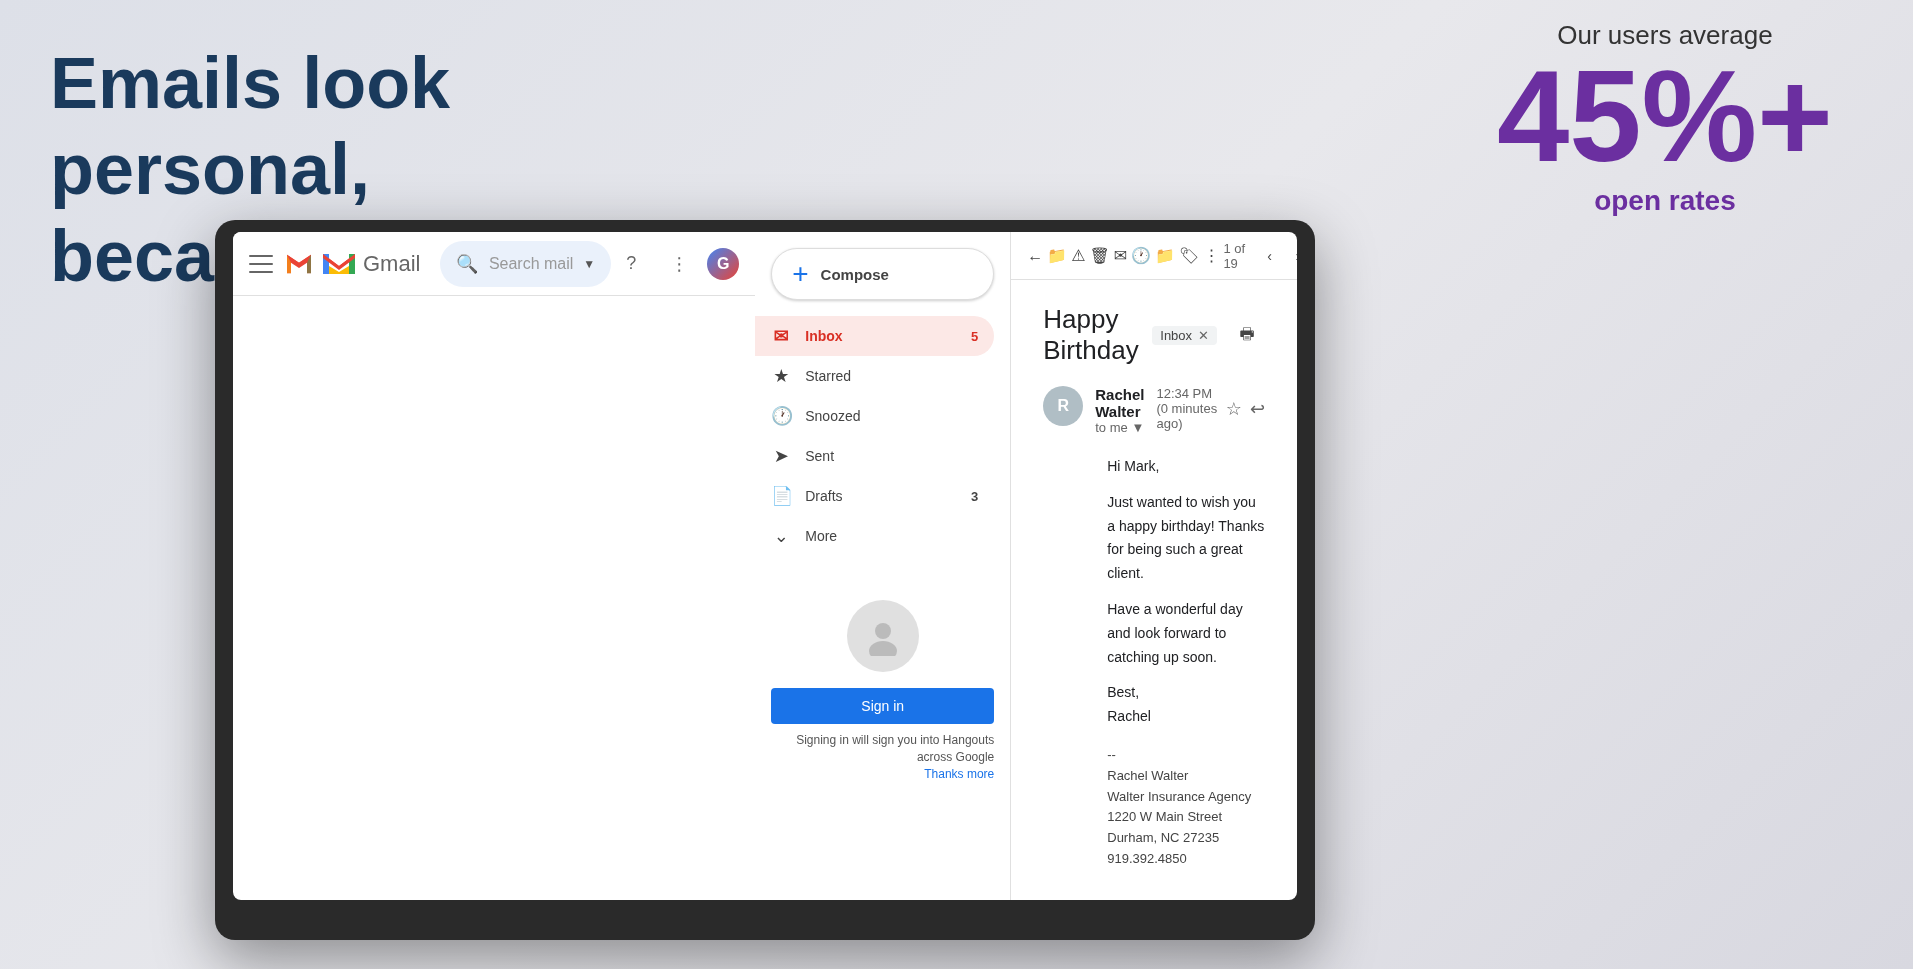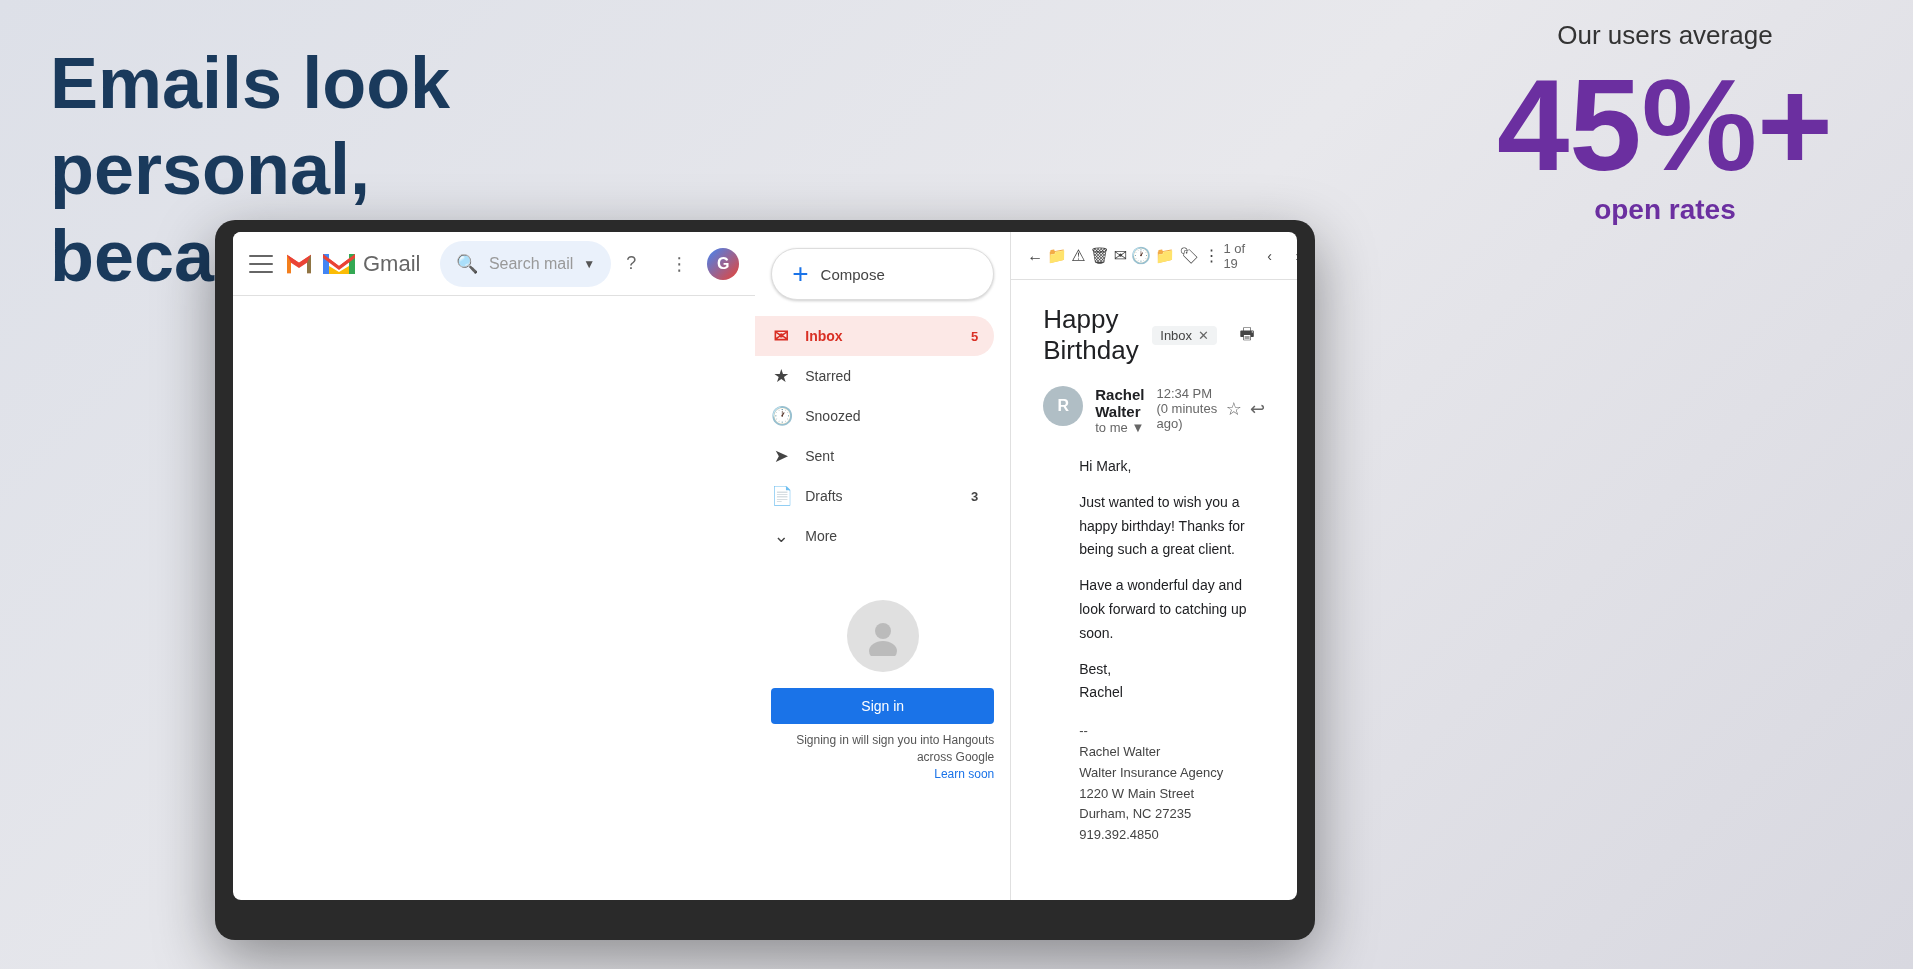--- a/index.html
+++ b/index.html
@@ -35,21 +35,21 @@
     .stats {
       position: absolute;
       top: 20px;
       right: 80px;
       text-align: center;
     }
     .stats-label-top {
       font-size: 26px;
       color: #333;
       font-weight: 400;
-      margin-bottom: 9px;
+      margin-bottom: 0;
     }
     .stats-number {
       font-size: 130px;
       font-weight: 700;
       color: #6b2fa0;
       line-height: 1;
     }
     .stats-label-bottom {
       font-size: 28px;
       color: #6b2fa0;
@@ -229,21 +229,21 @@
       box-shadow: 0 1px 3px rgba(0,0,0,0.2);
     }
     .compose-plus {
       color: #1a73e8;
       font-size: 28px;
       font-weight: 300;
     }
     .compose-label {
       font-size: 15px;
       color: #444;
-      font-weight: 400;
+      font-weight: 700;
     }
 
     .nav-item {
       display: flex;
       align-items: center;
       height: 40px;
       padding: 0 16px;
       border-radius: 0 20px 20px 0;
       cursor: pointer;
       gap: 14px;
@@ -430,21 +430,21 @@
     .star-icon, .reply-icon {
       cursor: pointer;
       color: #666;
       font-size: 18px;
     }
 
     .email-body {
       font-size: 14px;
       color: #202124;
       line-height: 1.7;
-      margin-left: 36px;
+      margin-left: 64px;
     }
     .email-body p {
       margin-bottom: 12px;
     }
     .email-signature {
       margin-top: 16px;
       color: #444;
       font-size: 13px;
       line-height: 1.6;
     }
@@ -552,21 +552,21 @@
             <div style="margin-top: 20px; padding: 16px;">
               <div class="avatar-placeholder">
                 <svg width="40" height="40" viewBox="0 0 40 40">
                   <circle cx="20" cy="15" r="8" fill="#bbb"></circle>
                   <ellipse cx="20" cy="35" rx="14" ry="10" fill="#bbb"></ellipse>
                 </svg>
               </div>
               <button class="sign-in-btn">Sign in</button>
               <div class="hangouts-text">
                 <span>Signing in will sign you into Hangouts across Google</span><br>
-                <a class="hangouts-link" href="#">Learn soon</a>
+                <a class="hangouts-link" href="#">Thanks more</a>
               </div>
             </div>
           </div>
 
           <div class="email-view">
 
             <div class="email-toolbar">
               <button class="toolbar-btn" title="Back">←</button>
               <button class="toolbar-btn" title="Archive">📁</button>
               <button class="toolbar-btn" title="Report spam">⚠</button>

